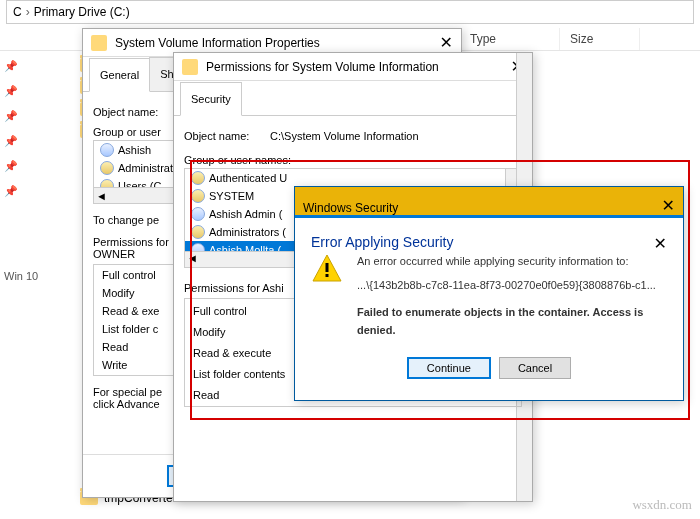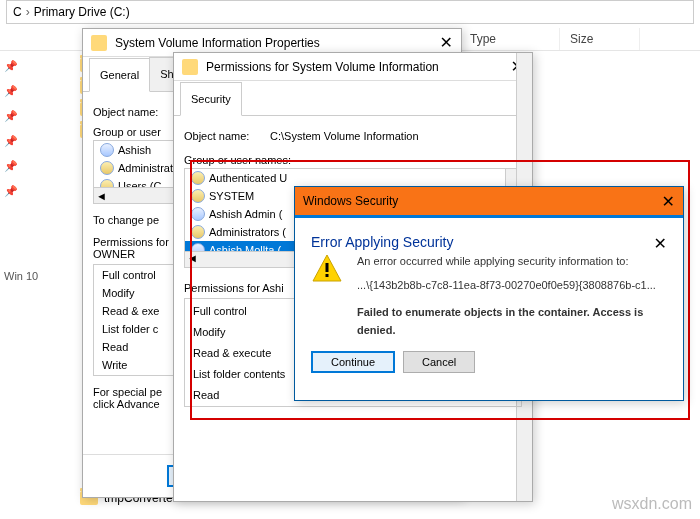--- a/index.html
+++ b/index.html
@@ -41,31 +41,31 @@
   .btn{border:1px solid #adadad;background:#e1e1e1;padding:3px 18px;font-size:11px;cursor:pointer;}
   .btn.primary{border:2px solid #0078d7;background:#e5f1fb;}
   .btnrow{display:flex;gap:8px;justify-content:center;padding:10px;border-top:1px solid #ddd;}
 
   
   .win-prop{left:82px;top:28px;width:380px;height:470px;}
   
   .win-perm{left:173px;top:52px;width:360px;height:450px;}
   
   .win-sec{left:294px;top:186px;width:390px;height:215px;border:1px solid #005a9e;}
-  .win-sec .titlebar{background:#f97316;border-bottom:none;}
+  .win-sec .titlebar{background:#eab308;border-bottom:none;align-items:flex-end;}
   .win-sec .blue{height:3px;background:#0078d7;}
   .win-sec .inner{padding:16px;}
   .win-sec .subt{font-size:14px;color:#003399;margin-bottom:0;display:flex;}
   .win-sec .subt .close{margin-left:auto;font-size:16px;color:#000;}
   .win-sec .warn{display:flex;gap:14px;}
   .win-sec .warn svg{flex-shrink:0;}
   .win-sec .msg{font-size:11px;color:#333;line-height:1.6;}
-  .win-sec .secbtns{display:flex;gap:8px;justify-content:flex-start;margin-top:12px;}
+  .win-sec .secbtns{display:flex;gap:8px;justify-content:center;margin-top:18px;}
   .highlight{position:absolute;border:2px solid #d40000;pointer-events:none;}
-  .watermark{position:absolute;bottom:6px;right:8px;font-size:16px;color:#bbb;}
+  .watermark{position:absolute;bottom:6px;right:8px;font-size:13px;color:#bbb;font-family:Liberation Serif, serif;}
 </style>
 </head>
 <body>
 
 <div class="explorer">
   <div class="crumbs">
     <span>C</span>
     <span class="chev">›</span>
     <span>Primary Drive (C:)</span>
   </div>

